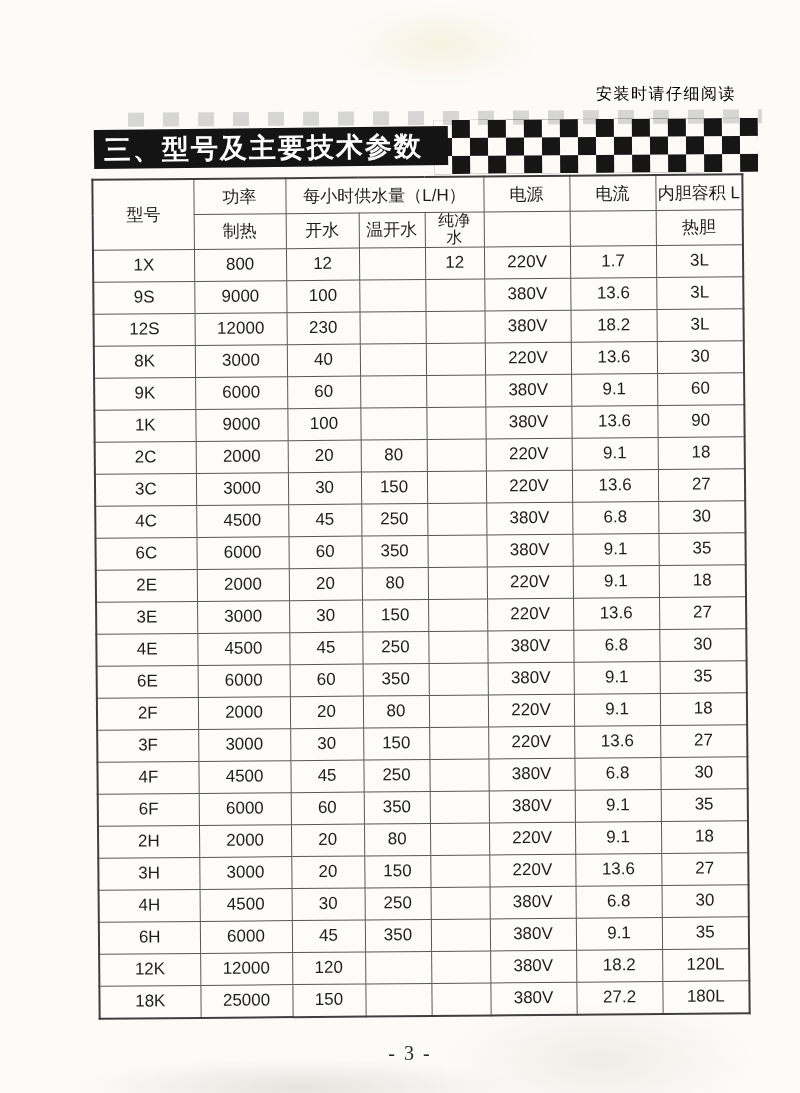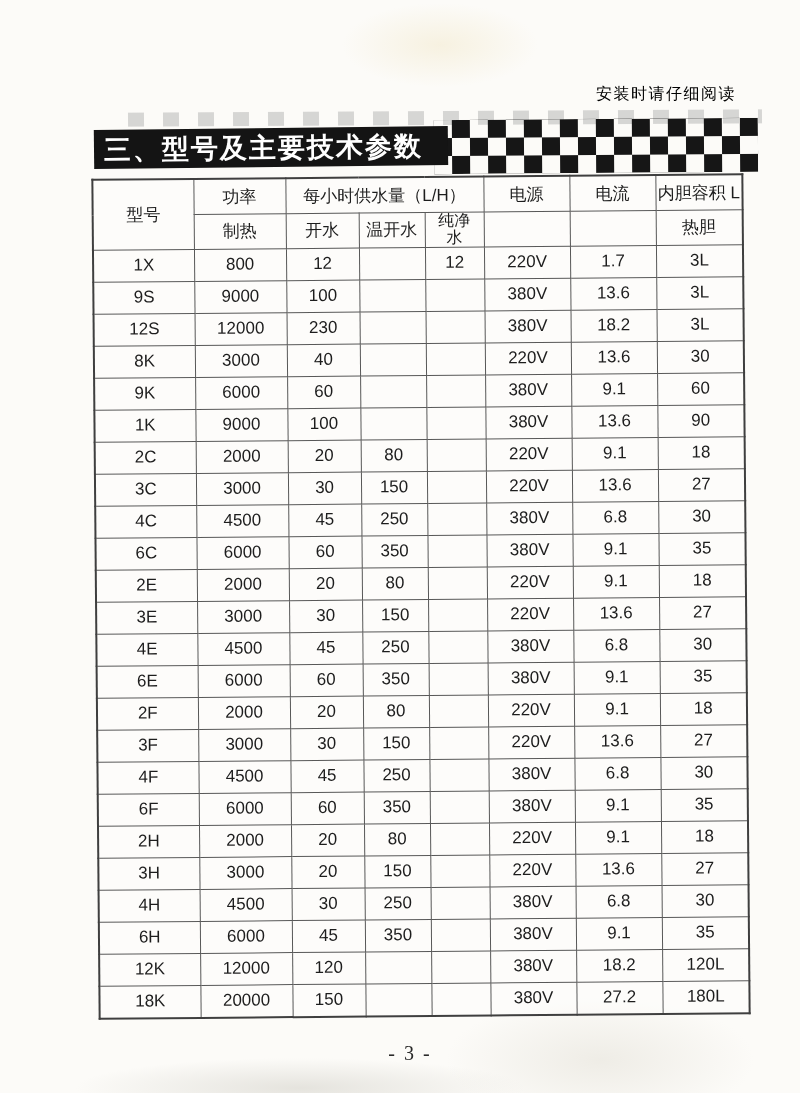--- a/index.html
+++ b/index.html
@@ -347,21 +347,21 @@
           <td>12000</td>
           <td>120</td>
           <td></td>
           <td></td>
           <td>380V</td>
           <td>18.2</td>
           <td>120L</td>
         </tr>
         <tr>
           <td>18K</td>
-          <td>20000</td>
+          <td>25000</td>
           <td>150</td>
           <td></td>
           <td></td>
           <td>380V</td>
           <td>27.2</td>
           <td>180L</td>
         </tr>
       </tbody>
   </table>
 </div>

